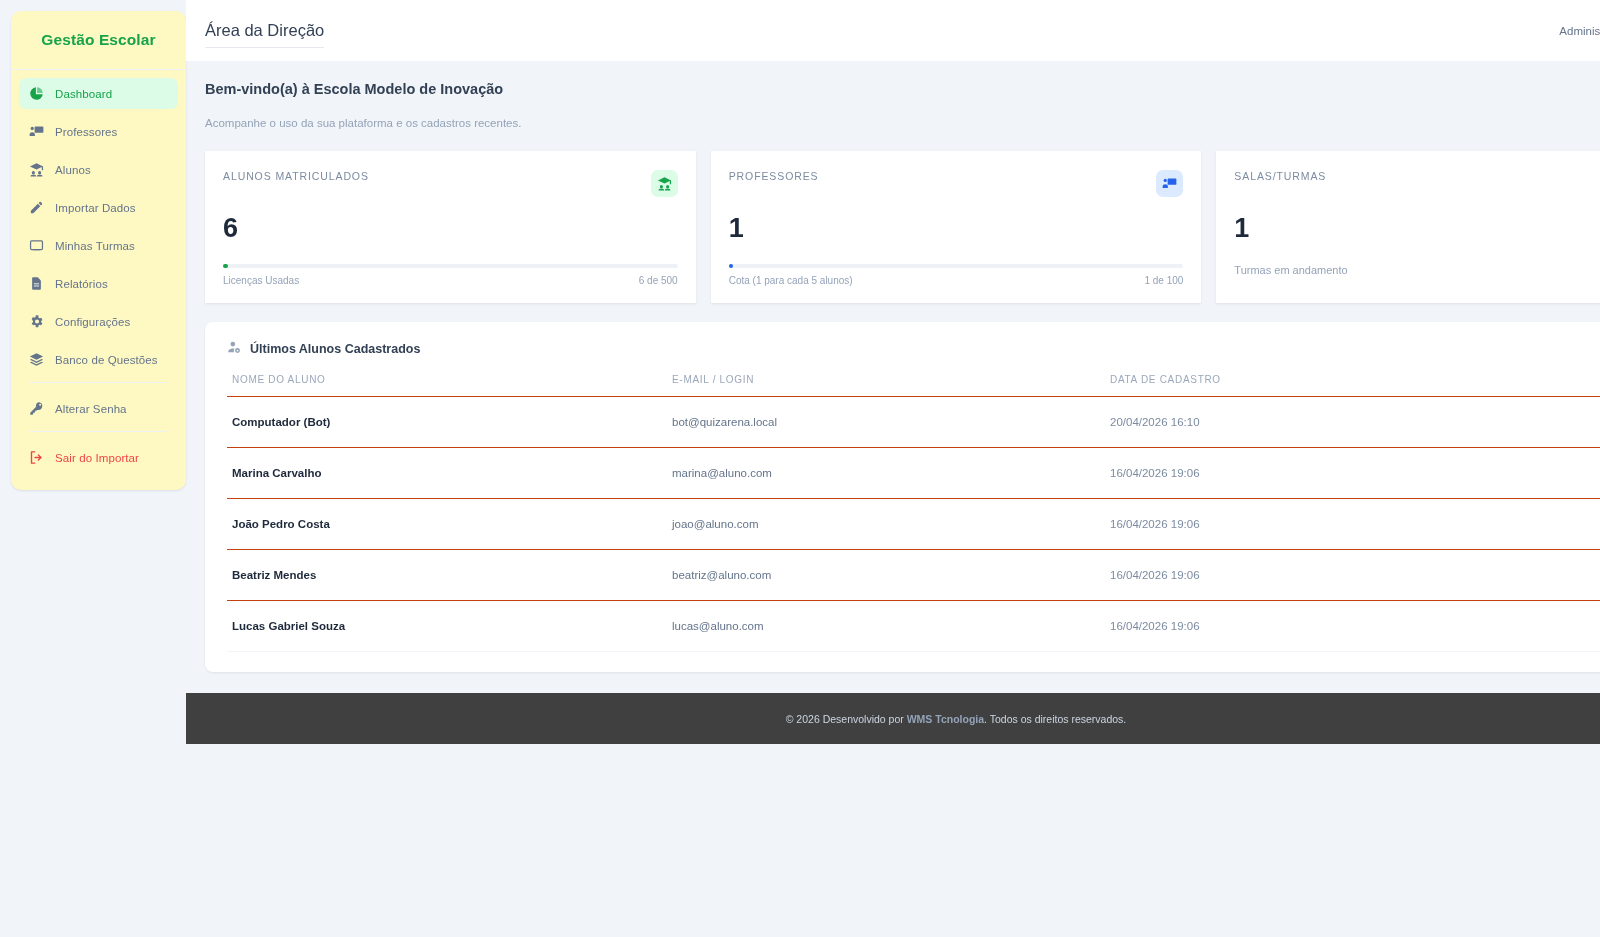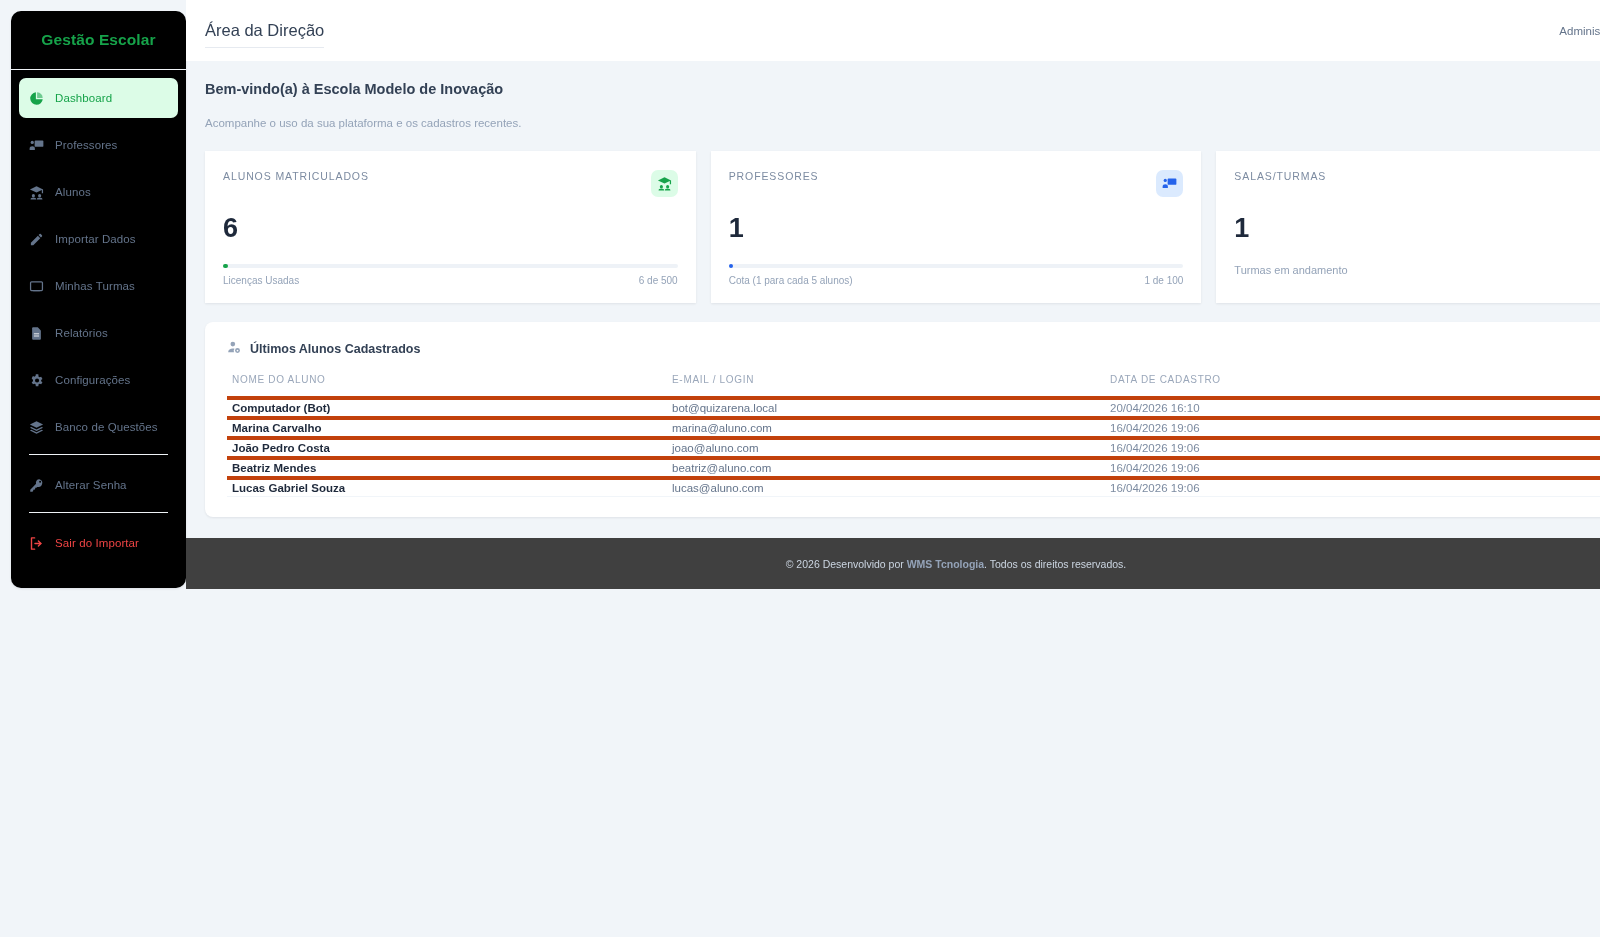--- a/index.html
+++ b/index.html
@@ -8,37 +8,37 @@
     background: #f1f5f9;
     font-family: "Liberation Sans", sans-serif;
     -webkit-font-smoothing: antialiased;
   }
   .page { position: relative; width: 1600px; height: 937px; overflow: hidden; }
 
   
   .sidebar {
     position: absolute; left: 11px; top: 11px;
     width: 175px;
-    background: #000000;
+    background: #fef9c3;
     border-radius: 10px;
     box-shadow: 0 1px 3px rgba(15,23,42,.06), 0 1px 2px rgba(15,23,42,.04);
-    padding-bottom: 18px;
+    padding-bottom: 10px;
   }
   .brand {
     height: 59px;
     display: flex; align-items: center; justify-content: center;
     border-bottom: 1px solid #eef2f6;
   }
   .brand-text {
     font-size: 15.5px; font-weight: 700; color: #16a34a; letter-spacing: .1px;
   }
   .nav { padding: 8px 8px 0 8px; }
   .nav-item {
     display: flex; align-items: center; gap: 11px;
-    height: 40px; padding: 0 10px;
+    height: 31px; padding: 0 10px;
     border-radius: 7px;
     margin-bottom: 7px;
     cursor: pointer;
   }
   .nav-item .lbl { font-size: 11.5px; color: #64748b; letter-spacing: .1px; }
   .nav-item.active { background: #dcfce7; }
   .nav-item.active .lbl { color: #16a34a; font-weight: 500; }
   .nav-item .ic { width: 15px; height: 15px; display: flex; align-items: center; justify-content: center; flex: none; }
   .nav-item .ic svg { display: block; }
   .nav-sep { height: 1px; background: #eef2f6; margin: 6px 10px 10px 10px; }
@@ -113,21 +113,21 @@
     box-shadow: 0 1px 3px rgba(15,23,42,.05), 0 1px 2px rgba(15,23,42,.03);
     padding: 18px 22px 20px 22px;
   }
   .panel-head { display: flex; align-items: center; gap: 9px; margin-bottom: 16px; }
   .panel-title { font-size: 12.5px; font-weight: 600; color: #334155; }
   table { width: 100%; border-collapse: collapse; table-layout: fixed; }
   th {
     text-align: left; font-size: 10px; letter-spacing: .7px; color: #9aa7ba;
     font-weight: 500; text-transform: uppercase; padding: 0 0 11px 0;
   }
-  td { padding: 2px 0; border-top: 4px solid #c2410c; vertical-align: middle; }
+  td { padding: 19px 0; border-top: 1px solid #c2410c; vertical-align: middle; }
   tbody tr:last-child td { border-bottom: 1px solid #f1f5f9; }
   .cell-name  { font-size: 11.5px; font-weight: 700; color: #1e293b; }
   .cell-email { font-size: 11.5px; color: #64748b; }
   .cell-date  { font-size: 11.5px; color: #7c8ba1; }
   th.c1, td.c1 { width: 445px; padding-left: 5px; }
   th.c2, td.c2 { width: 438px; }
   th.c3, td.c3 { width: auto; }
 
   
   .footer {

